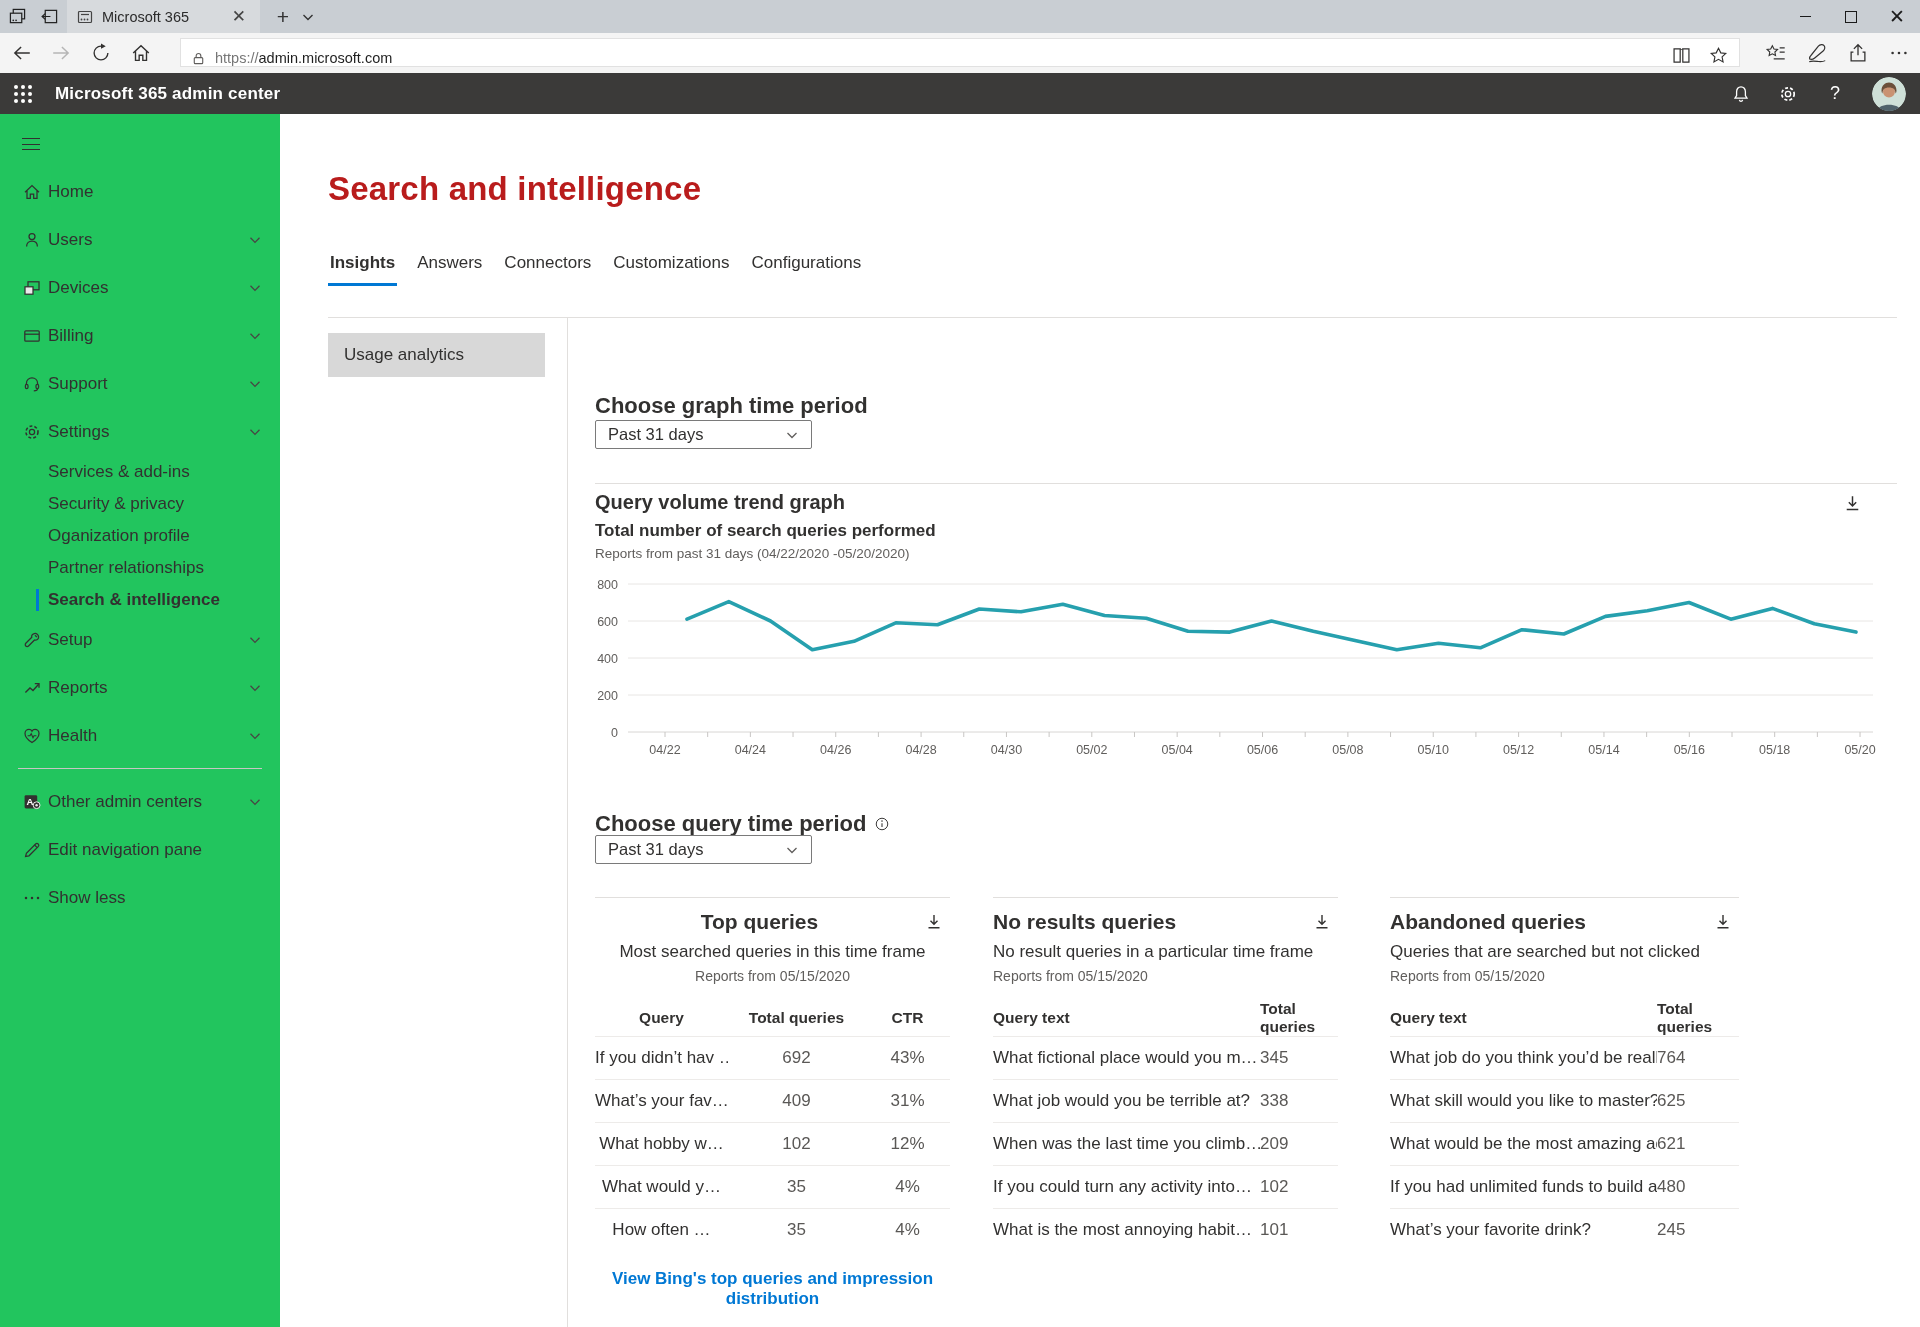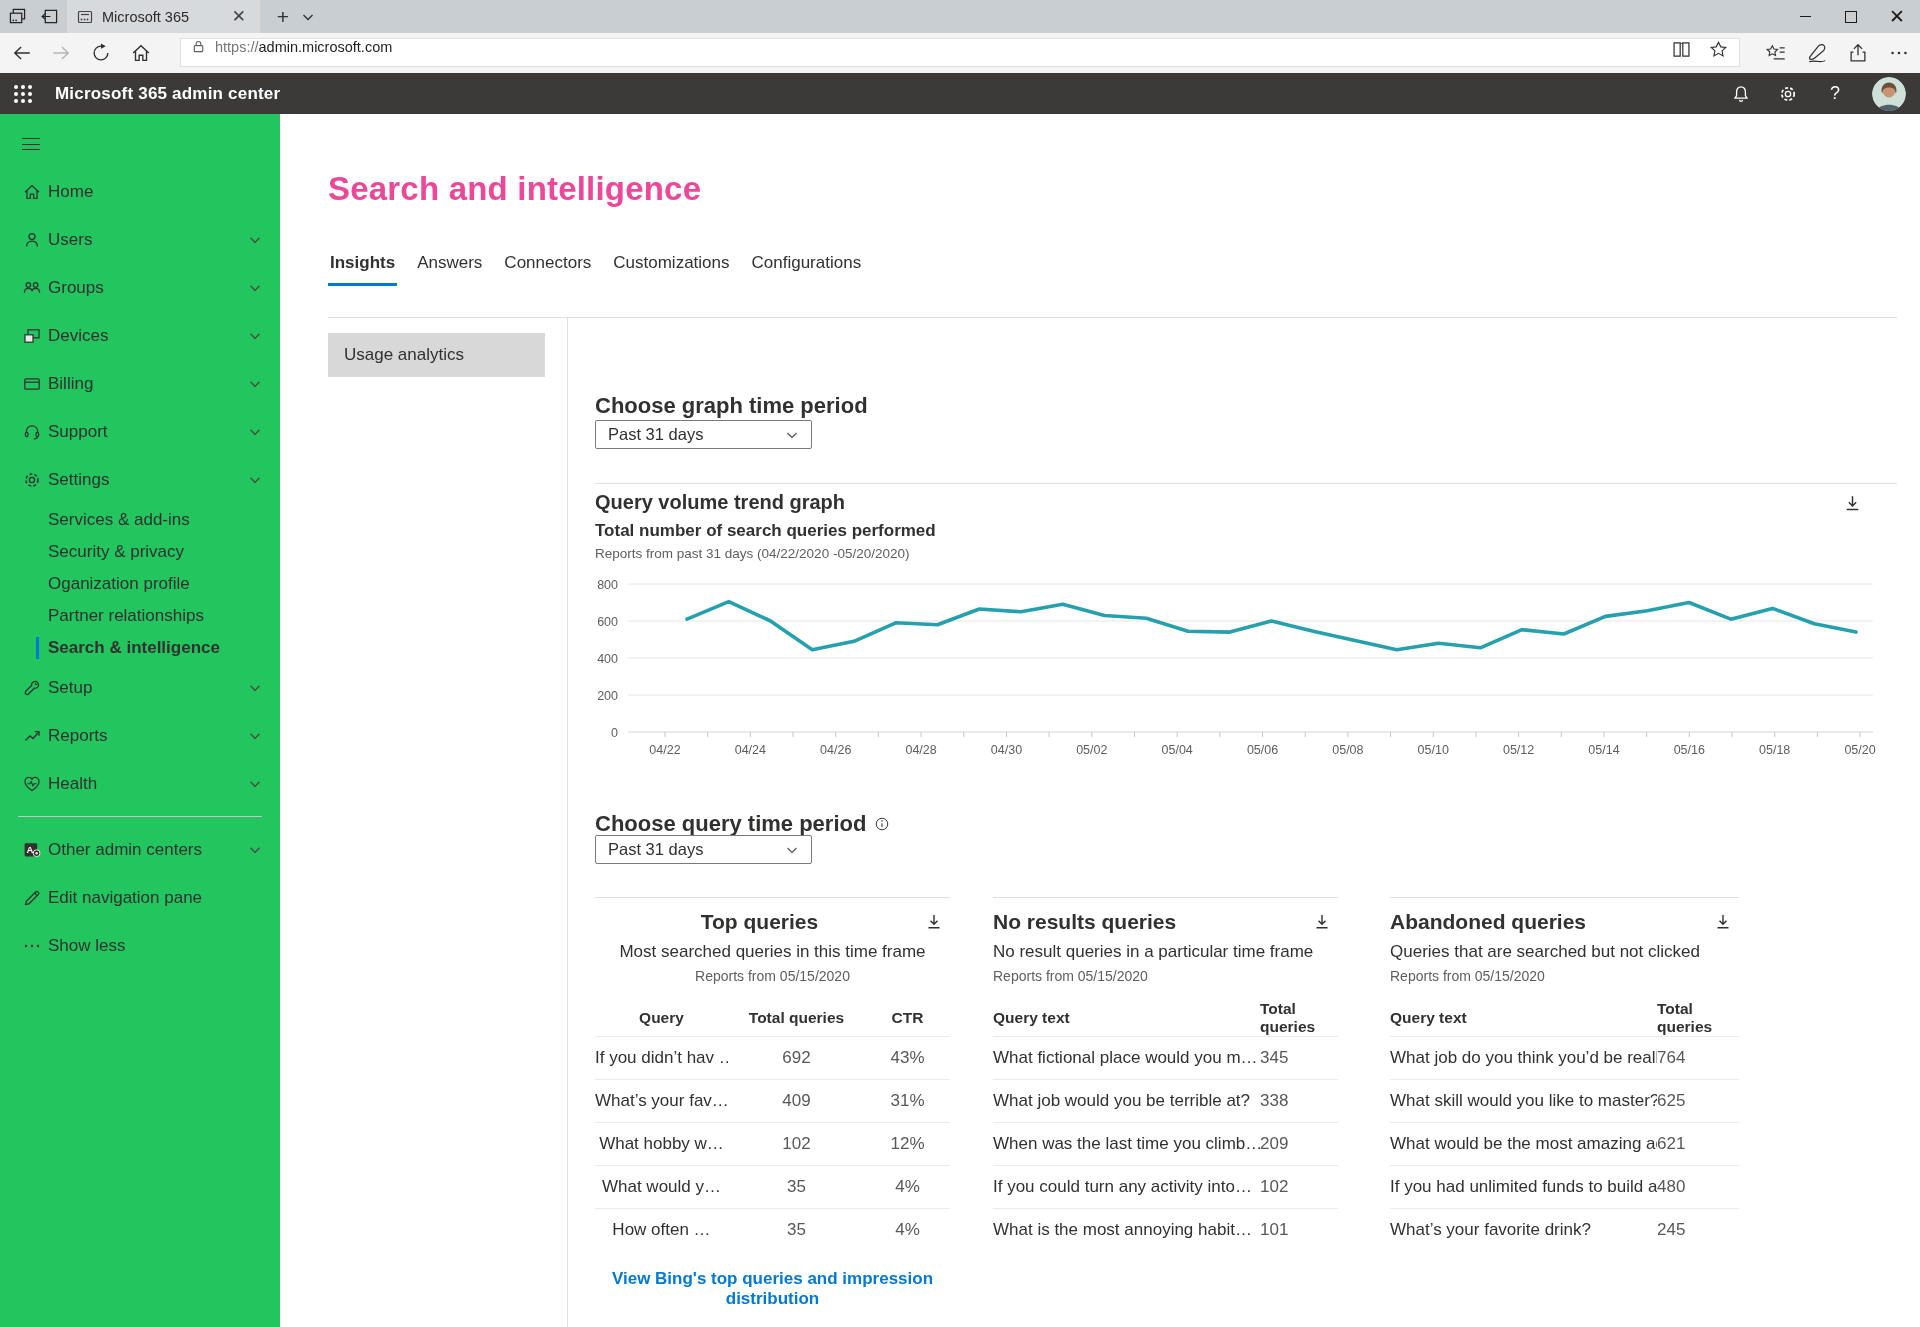--- a/index.html
+++ b/index.html
@@ -22,21 +22,21 @@
   .winctl{position:absolute;right:0;top:0;height:33px;display:flex}
   .winctl span{width:46px;height:33px;display:flex;align-items:center;justify-content:center;color:#1a1a1a}
   .wmin i{display:block;width:11px;border-top:1px solid #1a1a1a}
   .wmax i{display:block;width:10px;height:10px;border:1px solid #1a1a1a}
   .wcls{font-size:19px;font-weight:300}
 
   
   .addr{position:absolute;top:33px;left:0;width:1920px;height:40px;background:#f4f4f4}
   .nav-ic{position:absolute;top:9px;width:22px;height:22px}
   .urlbox{position:absolute;left:180px;top:5px;width:1560px;height:29px;background:#fff;
-          border:1px solid #e1e1e1;box-sizing:border-box;display:flex;align-items:flex-start;padding:0 10px}
+          border:1px solid #e1e1e1;box-sizing:border-box;display:flex;align-items:flex-end;padding:0 10px}
   .urlbox .lock{width:15px;height:15px;margin-right:9px}
   .url{font-size:14.5px;white-space:nowrap}
   .url .scheme{color:#767676}
   .url .host{color:#1f1f1f}
   .urlbox .sp{flex:1}
   .urlbox .uic{width:21px;height:21px;margin-left:16px}
   .addr-right{position:absolute;right:10px;top:9px;display:flex;gap:19px}
   .addr-right .aic{width:22px;height:22px}
 
   
@@ -57,21 +57,21 @@
   .side-item .ic{width:20px;height:20px;margin-right:6px;flex:none}
   .side-item .lbl,.side-sub .lbl{font-size:17px;color:#323130;white-space:nowrap}
   .side-sub{height:32px;display:flex;align-items:center;padding-left:48px;position:relative}
   .side-sub.sel .lbl{font-weight:600}
   .side-sub.sel::before{content:"";position:absolute;left:36px;top:5px;bottom:5px;width:3px;background:#0078d4}
   .side-chev{position:absolute;right:18px;top:50%;margin-top:-7px;width:14px;height:14px}
   .side-div{height:1px;background:#c8c6c4;margin:8px 18px 9px 18px}
 
   
   .main{position:absolute;top:114px;left:280px;width:1640px;height:1213px;background:#fff}
-  .pagetitle{position:absolute;left:48px;top:56px;font-size:33px;font-weight:700;color:#ec4899;letter-spacing:.2px}
+  .pagetitle{position:absolute;left:48px;top:56px;font-size:33px;font-weight:700;color:#b91c1c;letter-spacing:.2px}
   .tabs{position:absolute;left:48px;top:137px;display:flex}
   .ptab{font-size:17px;color:#323130;margin-right:18px;padding:2px 2px 10px 2px;border-bottom:3px solid transparent}
   .ptab.active{font-weight:700;border-bottom-color:#0078d4}
   .hdiv1{position:absolute;left:48px;top:203px;width:1569px;height:1px;background:#e1dfdd}
   .vdiv{position:absolute;left:287px;top:203px;width:1px;height:1010px;background:#e1dfdd}
   .subnav{position:absolute;left:48px;top:219px;width:217px;height:44px;background:#d8d8d8;
           display:flex;align-items:center;padding-left:16px;box-sizing:border-box;font-size:17px}
   .banner{position:absolute;left:315px;top:220px;width:1280px;height:34px;background:#fff4ce;
           display:flex;align-items:center;padding-left:14px;box-sizing:border-box;font-size:15px}
   .banner .iic{width:17px;height:17px;margin-right:11px;flex:none}
@@ -285,35 +285,20 @@
         <span class="lbl" data-interactable="false">Home</span>
       </div>
       <div class="side-item" data-interactable="true">
         <span class="ic" data-interactable="false">
           <svg viewBox="0 0 20 20">
             <circle cx="10" cy="6.6" r="3" fill="none" stroke="#323130" stroke-width="1.25"></circle>
             <path d="M4.6 16.4 C4.6 12.8 7 11 10 11 C13 11 15.4 12.8 15.4 16.4" fill="none" stroke="#323130" stroke-width="1.25"></path>
           </svg>
         </span>
         <span class="lbl" data-interactable="false">Users</span>
-        <span class="side-chev" data-interactable="false">
-          <svg viewBox="0 0 14 14">
-            <path d="M2.5 4.8 L7 9.4 L11.5 4.8" fill="none" stroke="#484644" stroke-width="1.3"></path>
-          </svg>
-        </span>
-      </div>
-      <div class="side-item" data-interactable="true">
-        <span class="ic" data-interactable="false">
-          <svg viewBox="0 0 20 20">
-            <circle cx="6.4" cy="6.9" r="2.2" fill="none" stroke="#323130" stroke-width="1.25"></circle>
-            <circle cx="13.6" cy="6.9" r="2.2" fill="none" stroke="#323130" stroke-width="1.25"></circle>
-            <path d="M2.4 15 C2.4 12 4.4 10.4 6.4 10.4 C8.4 10.4 10 11.5 10 13.2 M10 13.2 C10.3 11.5 11.8 10.4 13.6 10.4 C15.6 10.4 17.6 12 17.6 15" fill="none" stroke="#323130" stroke-width="1.25"></path>
-          </svg>
-        </span>
-        <span class="lbl" data-interactable="false">Groups</span>
         <span class="side-chev" data-interactable="false">
           <svg viewBox="0 0 14 14">
             <path d="M2.5 4.8 L7 9.4 L11.5 4.8" fill="none" stroke="#484644" stroke-width="1.3"></path>
           </svg>
         </span>
       </div>
       <div class="side-item" data-interactable="true">
         <span class="ic" data-interactable="false">
           <svg viewBox="0 0 20 20">
             <rect x="6" y="3.8" width="11" height="8" fill="none" stroke="#323130" stroke-width="1.25"></rect>

